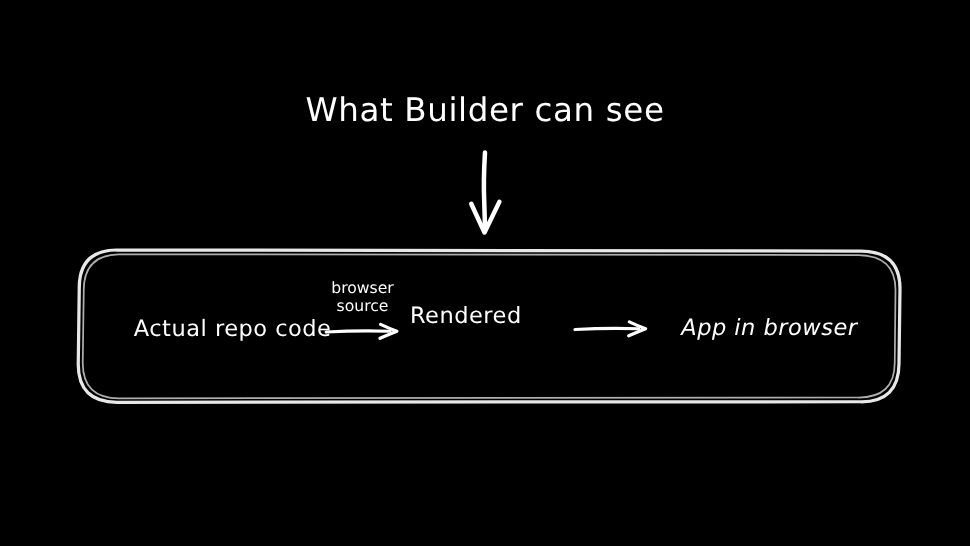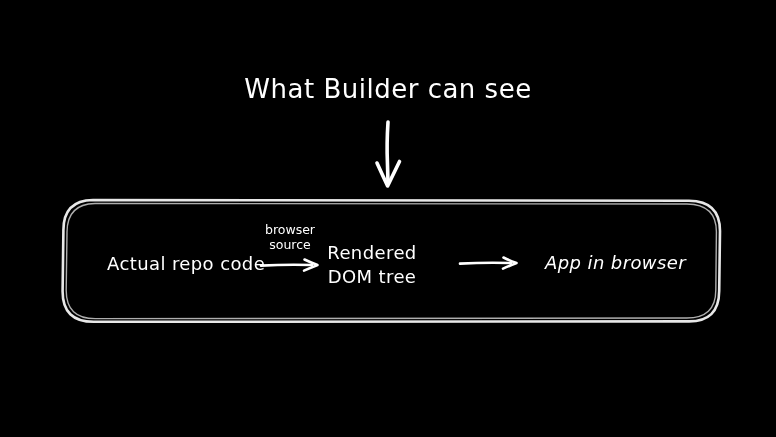--- a/index.html
+++ b/index.html
@@ -40,21 +40,21 @@
     width: 675px; height: 140px;
   }
   .node {
     position: absolute;
     font-size: 18px;
     letter-spacing: 0.4px;
     color: var(--text);
     white-space: nowrap;
   }
   .node-actual   { left: 92px;  top: 253px; margin-left: 15px; }
-  .node-rendered { left: 312px; top: 241px; width: 120px; text-align: center; line-height: 24px; white-space: normal; }
+  .node-rendered { left: 328px; top: 241px; width: 120px; line-height: 24px; white-space: normal; }
   .node-app      { left: 545px; top: 252px; font-style: italic; }
   .node-line { display: block; }
   .arrow-label {
     position: absolute;
     left: 249px; top: 222px;
     width: 82px;
     text-align: center;
     font-size: 12.5px;
     line-height: 15px;
     color: var(--text);
@@ -93,21 +93,20 @@
     <span class="node-line">source</span>
   </div>
 
   <svg class="flow-arrow flow-arrow-1" viewBox="0 0 62 18" aria-hidden="true">
     <path d="M2 9.6 Q28 8.2 53 9" stroke="var(--arrow)" stroke-width="2.6"></path>
     <path d="M45.5 3.5 Q52 6.6 58.5 9 Q52 11.6 45 14.6" stroke="var(--arrow)" stroke-width="2.6"></path>
   </svg>
 
   <div class="node node-rendered">
     <span class="node-line">Rendered</span>
-    <span class="node-line">DOM tree</span>
   </div>
 
   <svg class="flow-arrow flow-arrow-2" viewBox="0 0 62 18" aria-hidden="true">
     <path d="M2 9.6 Q28 8.2 53 9" stroke="var(--arrow)" stroke-width="2.6"></path>
     <path d="M45.5 3.5 Q52 6.6 58.5 9 Q52 11.6 45 14.6" stroke="var(--arrow)" stroke-width="2.6"></path>
   </svg>
 
   <div class="node node-app">
     <span>App in browser</span>
   </div>

